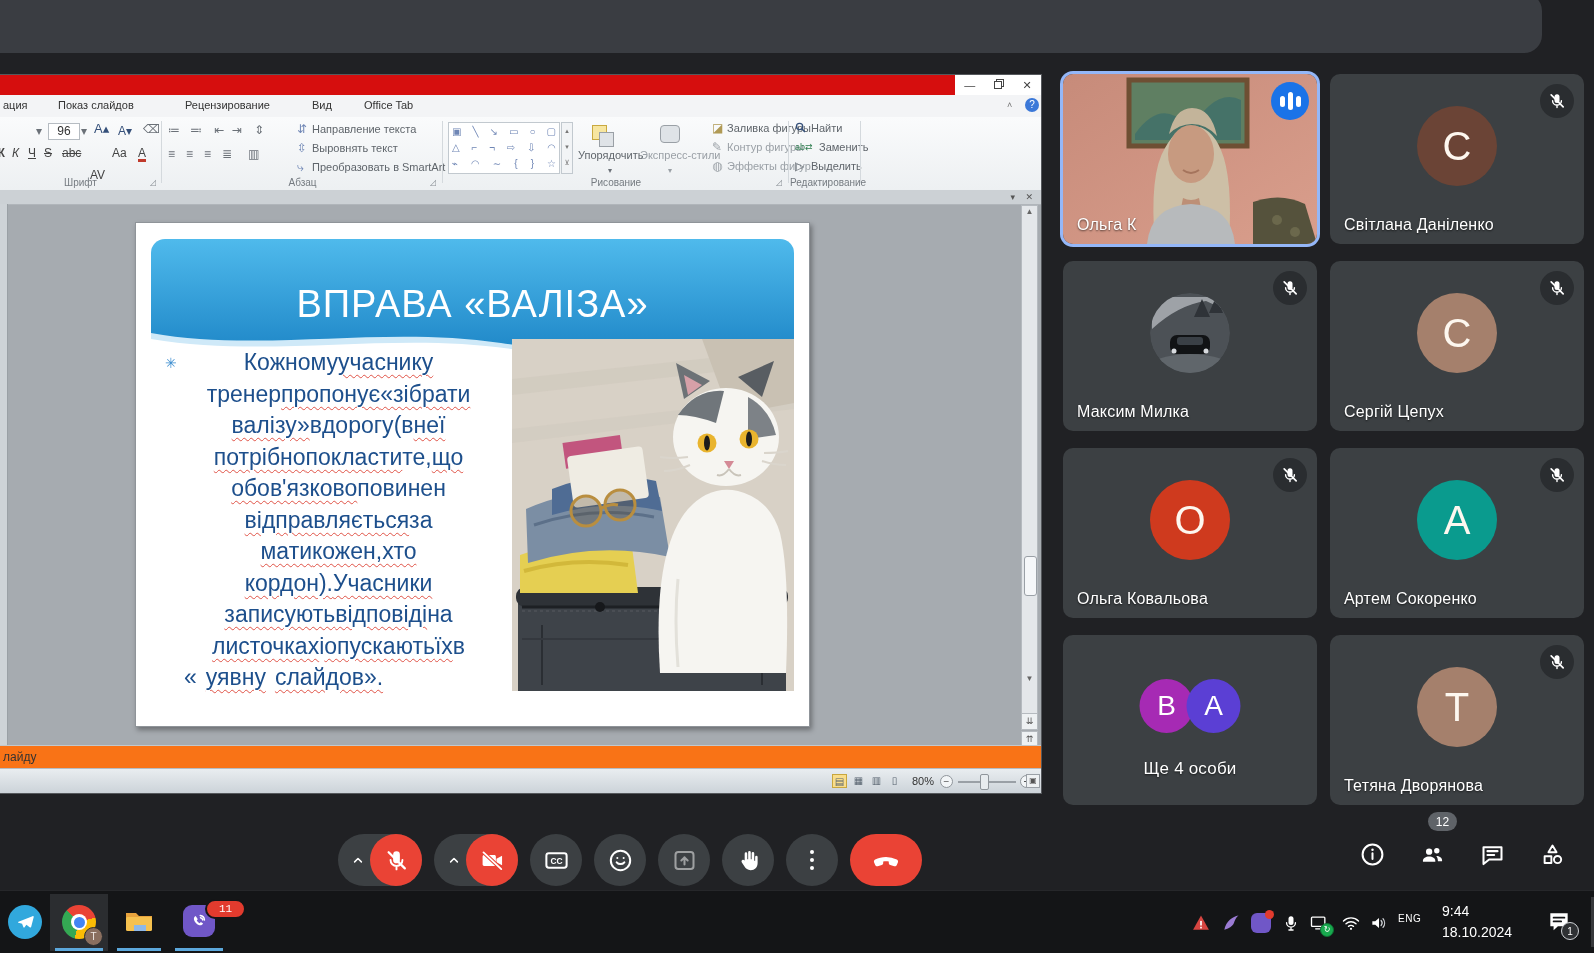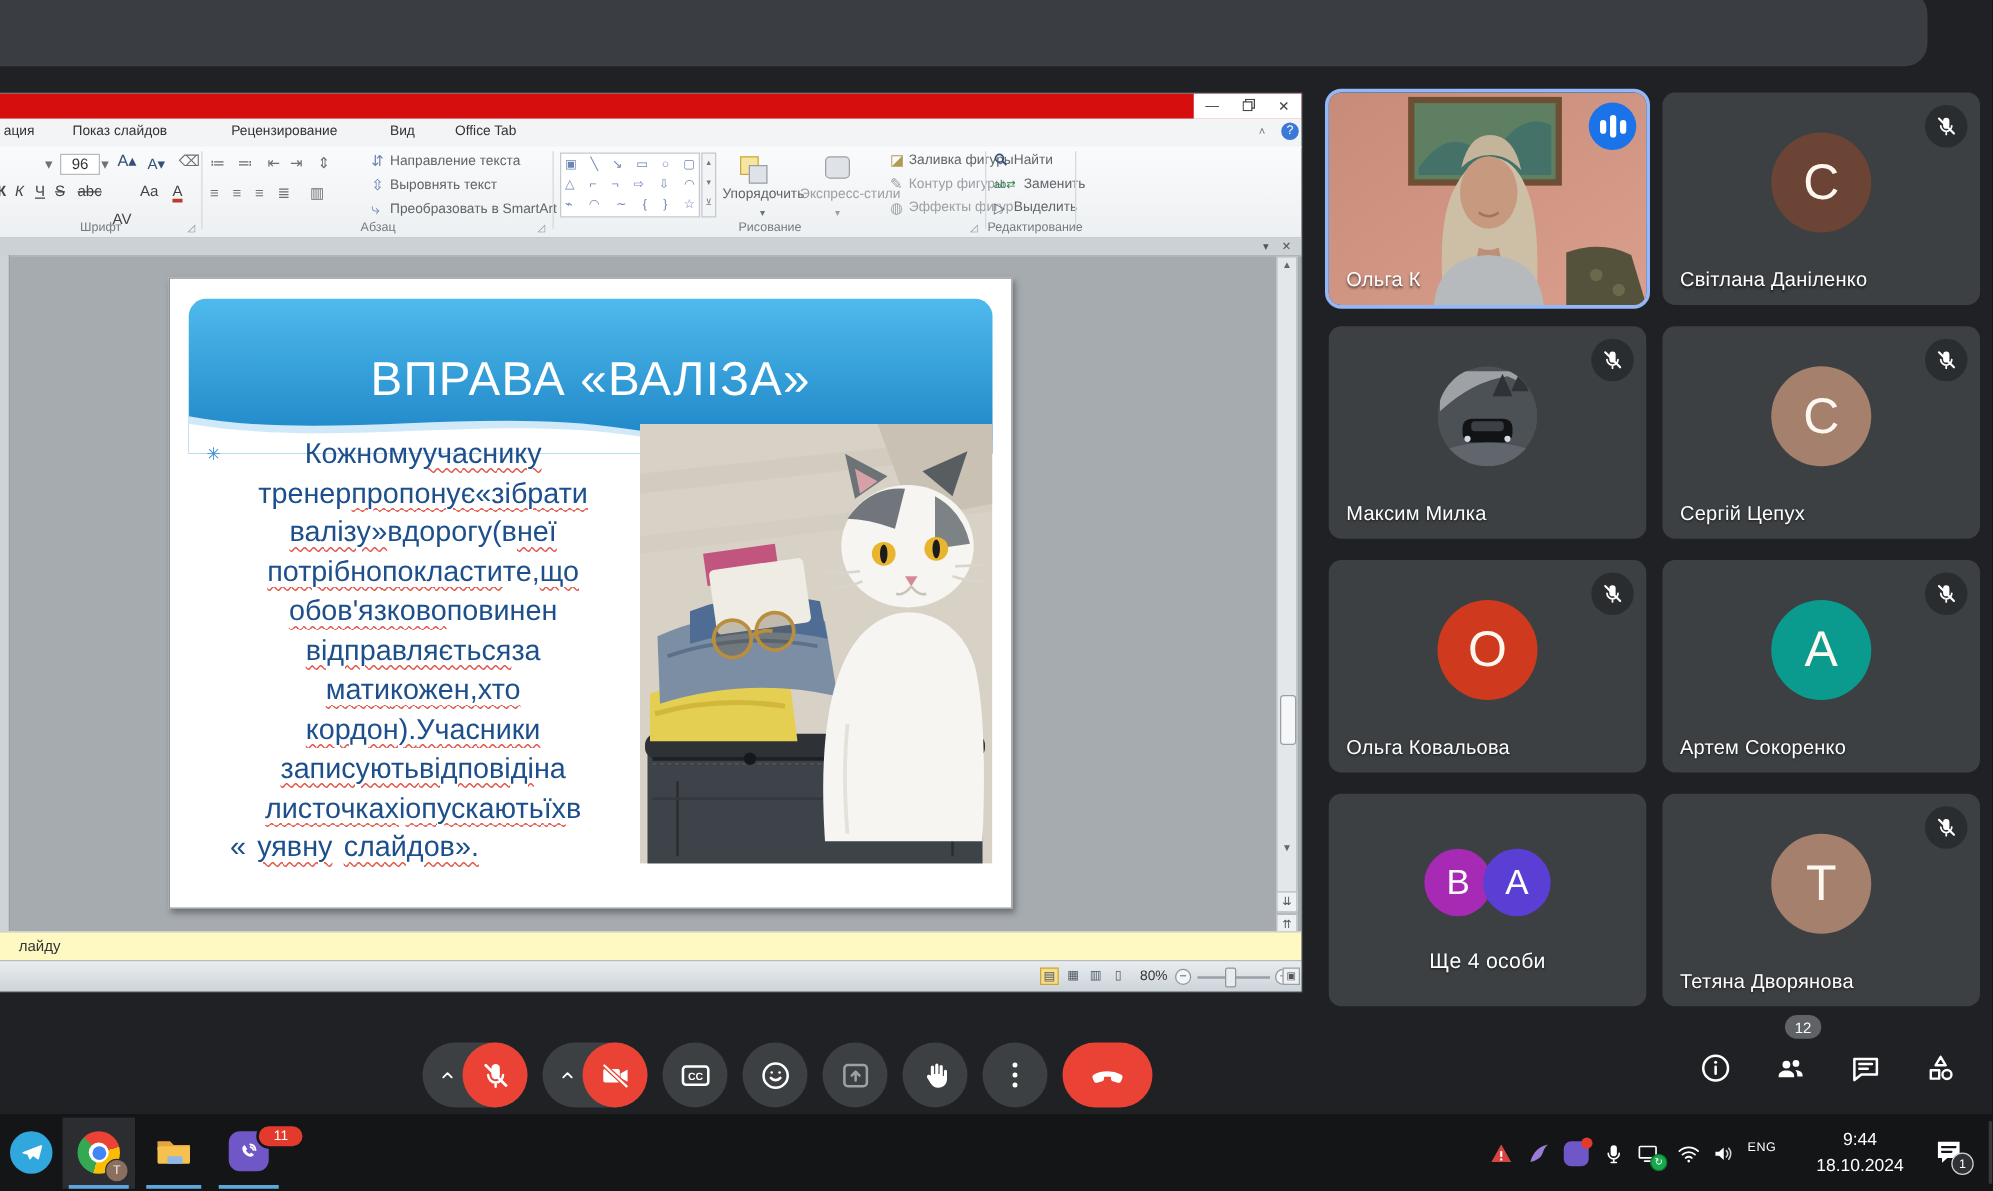--- a/index.html
+++ b/index.html
@@ -46,21 +46,21 @@
   .bl.last{justify-content:flex-start;gap:9px;}
   .bl .u{text-decoration:underline;text-decoration-style:wavy;text-decoration-color:#e05347;text-decoration-thickness:1px;text-underline-offset:4px;}
   .sl-photo{position:absolute;left:376px;top:116px;width:282px;height:352px;overflow:hidden;}
   
   .vsb{position:absolute;left:1021px;top:15px;width:17px;height:523px;background:#e4e7ea;border:1px solid #b5babf;box-sizing:border-box;font-size:8px;color:#666;text-align:center;}
   .vsb-up{position:absolute;top:1px;left:0;width:100%;}
   .vsb-dn{position:absolute;top:468px;left:0;width:100%;}
   .vsb-thumb{position:absolute;left:2px;top:350px;width:11px;height:38px;background:#f5f7f9;border:1px solid #9aa0a6;border-radius:3px;}
   .vsb-nav{position:absolute;left:1021px;top:538px;width:17px;height:17px;background:#eef1f3;border:1px solid #b5babf;box-sizing:border-box;font-size:9px;color:#555;text-align:center;line-height:15px;}
   
-  .ppt-notes{position:absolute;left:0;top:670px;width:100%;height:23px;background:#fef9c3;border-top:1px solid #c3c8cc;box-sizing:border-box;font-size:12px;color:#333;padding:4px 0 0 15px;}
+  .ppt-notes{position:absolute;left:0;top:670px;width:100%;height:23px;background:#f97316;border-top:1px solid #c3c8cc;box-sizing:border-box;font-size:12px;color:#333;padding:4px 0 0 3px;}
   .ppt-status{position:absolute;left:0;top:693px;width:100%;height:25px;background:linear-gradient(#e9edf0,#ccd3d9);border-top:1px solid #b6bcc2;box-sizing:border-box;}
   .viewbtn{position:absolute;top:5px;width:15px;height:14px;font-size:10px;text-align:center;line-height:14px;color:#55616d;}
   .viewbtn.sel{background:#f9dd8a;border:1px solid #c8a63e;box-sizing:border-box;}
   .zoomtxt{position:absolute;left:890px;top:6px;font-size:11px;color:#333;}
   .zbtn{position:absolute;top:6px;width:13px;height:13px;border:1px solid #8f959b;border-radius:50%;font-size:10px;line-height:11px;text-align:center;color:#555;background:#f2f5f7;box-sizing:border-box;}
   .ztrack{position:absolute;left:936px;top:12px;width:72px;height:2px;background:#9aa0a6;}
   .zthumb{position:absolute;left:962px;top:5px;width:7px;height:14px;background:#e8ecef;border:1px solid #8f959b;border-radius:2px;}
   .fitbtn{position:absolute;left:1026px;top:5px;width:14px;height:14px;border:1px solid #9aa0a6;background:#eef1f3;box-sizing:border-box;font-size:8px;text-align:center;line-height:12px;color:#555;}
   
   #tiles{position:absolute;left:1063px;top:74px;width:521px;display:grid;grid-template-columns:254px 254px;grid-auto-rows:170px;gap:17px 13px;}
@@ -103,26 +103,26 @@
   .apptile{position:absolute;top:3px;height:57px;}
   .apptile.active{background:#2b2d30;}
   .ul{position:absolute;bottom:0;left:5px;right:5px;height:3px;background:#5ca8dc;}
   .chrome{position:absolute;left:62px;top:14px;width:34px;height:34px;border-radius:50%;background:conic-gradient(from -45deg,#ea4335 0 33.3%,#fbbc05 0 66.6%,#34a853 0 100%);}
   .cin{position:absolute;left:50%;top:50%;transform:translate(-50%,-50%);width:16px;height:16px;border-radius:50%;background:#fff;display:flex;align-items:center;justify-content:center;}
   .cblue{width:11px;height:11px;border-radius:50%;background:#4285f4;}
   .tb{position:absolute;left:84px;top:36px;width:17px;height:17px;border-radius:50%;background:#8a6f5f;color:#efe9e4;font-size:10px;display:flex;align-items:center;justify-content:center;border:1px solid #2b2d30;}
   .folder{position:absolute;left:123px;top:15px;width:32px;height:32px;}
   .vb{position:absolute;left:183px;top:14px;width:32px;height:32px;border-radius:9px;background:#7057c7;display:flex;align-items:center;justify-content:center;}
   .vb svg{width:20px;height:20px;}
-  .vbadge{position:absolute;left:205px;top:8px;min-width:20px;height:20px;border-radius:10px;background:#e23b2e;border:2px solid #141517;color:#fff;font-size:11px;display:flex;align-items:center;justify-content:center;padding:0 12px;box-sizing:border-box;}
+  .vbadge{position:absolute;left:205px;top:8px;min-width:20px;height:20px;border-radius:10px;background:#e23b2e;border:2px solid #141517;color:#fff;font-size:11px;display:flex;align-items:center;justify-content:center;padding:0 12px;box-sizing:border-box;font-family:Liberation Mono, monospace;}
   .trico{position:absolute;top:21px;width:22px;height:22px;display:flex;align-items:center;justify-content:center;}
   .trico svg{width:20px;height:20px;}
   .greendot{position:absolute;right:-4px;bottom:-3px;width:12px;height:12px;border-radius:50%;background:#18a94e;border:1px solid #0d6e32;color:#fff;font-size:8px;line-height:11px;text-align:center;}
   .lang{position:absolute;left:1398px;top:22px;font-size:10px;color:#fff;letter-spacing:.5px;}
-  .clock{position:absolute;left:1442px;top:10px;width:92px;text-align:center;color:#fff;font-size:14px;line-height:21px;}
+  .clock{position:absolute;left:1442px;top:10px;width:92px;color:#fff;font-size:14px;line-height:21px;}
   .notif{position:absolute;left:1546px;top:18px;width:26px;height:26px;}
   .nb{position:absolute;left:1561px;top:31px;width:18px;height:18px;border-radius:50%;background:#2f3134;border:1px solid #cfd2d6;color:#fff;font-size:10px;display:flex;align-items:center;justify-content:center;box-sizing:border-box;}
   .sliver{position:absolute;right:0;top:897px;width:3px;height:50px;background:#37383b;}
 </style>
 </head>
 <body>
 
 <div class="screen">
 
   <div class="top-notice"></div>

